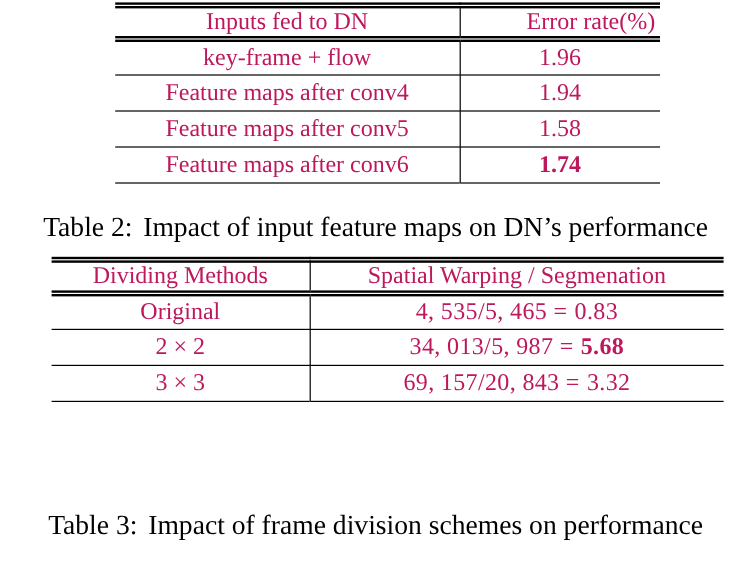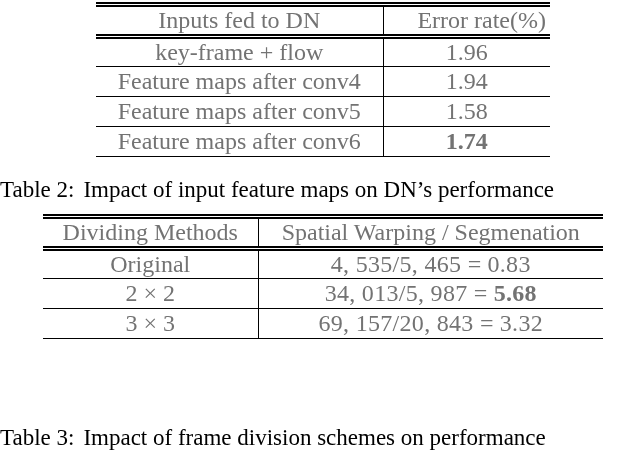--- a/index.html
+++ b/index.html
@@ -11,22 +11,22 @@
     background: #ffffff;
     color: #000000;
     font-family: "Liberation Serif", "DejaVu Serif", serif;
     overflow: hidden;
   }
 
   table {
     position: absolute;
     border-collapse: collapse;
     table-layout: fixed;
-    font-size: 24px;
-    color: #737373;
+    font-size: 20px;
+    color: #be185d;
     border-top: 5px double #000;
     border-bottom: 1.5px solid #000;
   }
   th, td {
     text-align: center;
     vertical-align: middle;
     font-weight: normal;
     white-space: nowrap;
     overflow: hidden;
     padding: 0 4px;
@@ -43,20 +43,21 @@
 
   .tbl-dividing { left: 43px; top: 214px; width: 560px; }
   .tbl-dividing .col-label { width: 215px; }
   .tbl-dividing .col-value { width: 345px; }
   .tbl-dividing td:last-child { letter-spacing: 0.3px; text-align: center; }
 
   .caption {
     position: absolute;
     left: 0;
     width: 626px;
+    text-align: center;
     font-size: 23px;
     line-height: 28px;
     color: #000000;
     white-space: nowrap;
   }
   .caption-2 { top: 176px; }
   .caption-3 { top: 424px; }
   .caption .cap-label { margin-right: 9px; }
 
   .expr { }

